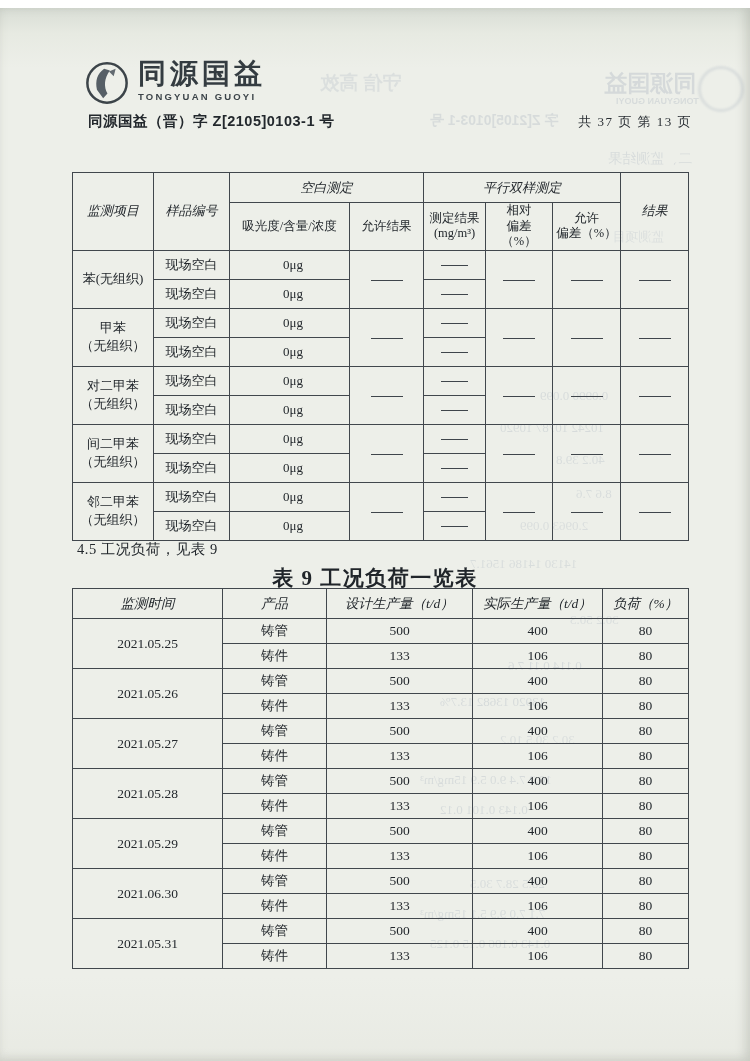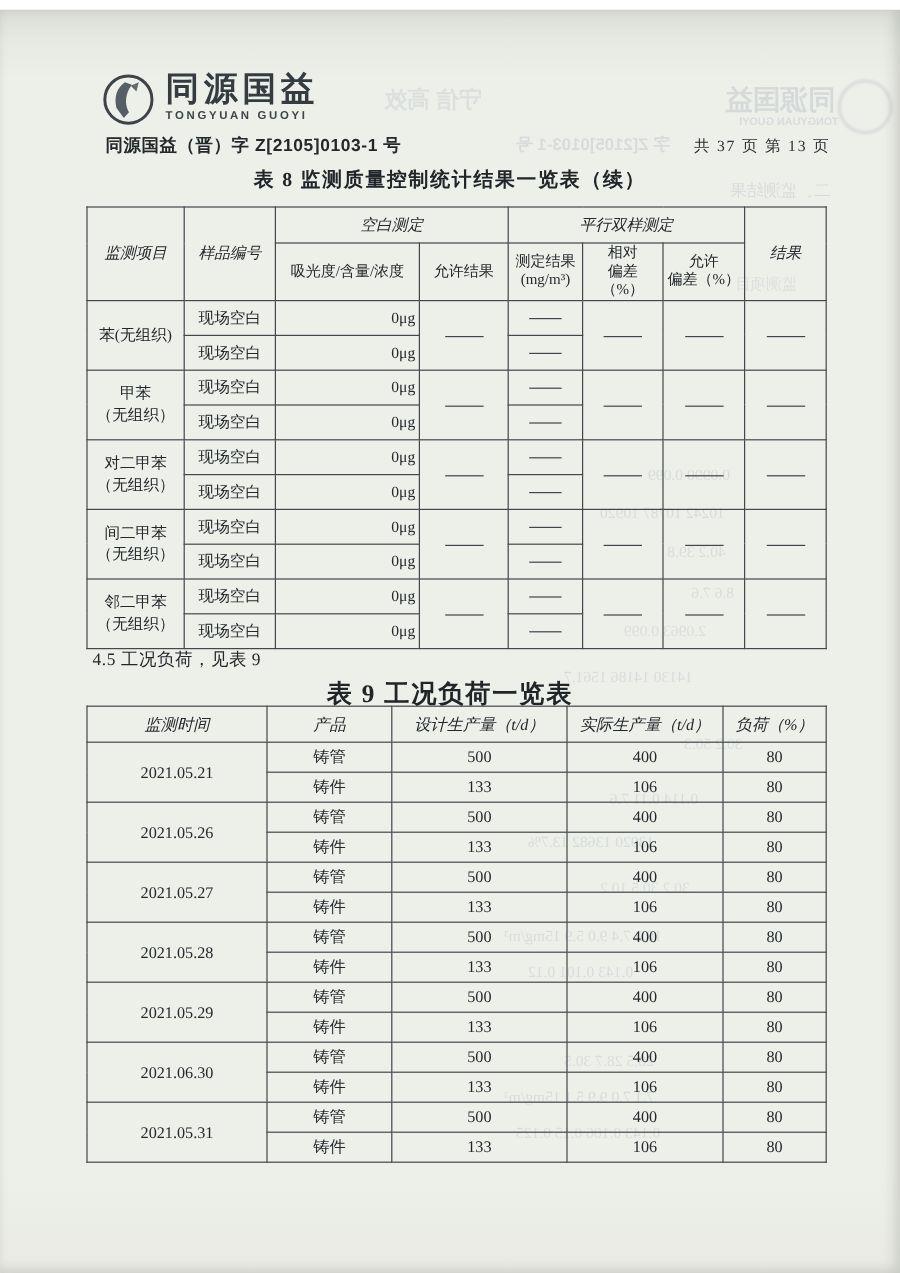--- a/index.html
+++ b/index.html
@@ -58,21 +58,21 @@
   
   table{border-collapse:collapse;table-layout:fixed;position:absolute;background:transparent;}
   th,td{
     border:1px solid #41474d;padding:0 3px;text-align:center;vertical-align:middle;
     font-size:13px;color:#23282d;font-weight:normal;overflow:hidden;
   }
   .t8{left:72px;top:172px;width:616px;}
   .t8 thead tr.r1 th{height:29px;font-style:italic;}
   .t8 thead tr.r2 th{height:40px;font-size:12.5px;line-height:1.25;}
   .t8 tbody tr{height:29px;}
-  .t8 td.val{text-align:right;padding-left:10px;}
+  .t8 td.val{text-align:center;padding-left:10px;}
   .dashline{display:inline-block;width:32px;height:0;border-top:1.6px solid #3f454b;vertical-align:middle;}
   .dashline.sm{width:27px;}
   .sec-heading{
     position:absolute;left:77px;top:540px;
     font-size:14.5px;color:#22272c;letter-spacing:.5px;
   }
   .t9-title{
     position:absolute;left:0;right:0;top:564px;text-align:center;
     font-size:21px;font-weight:600;color:#20252a;letter-spacing:1.5px;
   }
@@ -125,21 +125,20 @@
       <span class="logo-en" style="display:block">TONGYUAN GUOYI</span>
     </span>
   </div>
 
 
   <div class="doc-row">
     <span class="doc-number">同源国益（晋）字 Z[2105]0103-1 号</span>
     <span class="page-info">共 37 页  第 13 页</span>
   </div>
 
-  <div class="t8-title">表 8  监测质量控制统计结果一览表（续）</div>
 
   <table class="t8">
     <colgroup>
       <col style="width:81px">
         <col style="width:76px">
         <col style="width:120px">
         <col style="width:74px">
       <col style="width:62px">
         <col style="width:67px">
         <col style="width:68px">
@@ -255,21 +254,21 @@
         <tr>
           <th>监测时间</th>
           <th>产品</th>
           <th>设计生产量（t/d）</th>
           <th>实际生产量（t/d）</th>
           <th>负荷（%）</th>
         </tr>
       </thead>
     <tbody id="t9body">
         <tr>
-          <td rowspan="2">2021.05.21</td>
+          <td rowspan="2">2021.05.25</td>
           <td>铸管</td>
           <td>500</td>
           <td>400</td>
           <td>80</td>
         </tr>
         <tr>
           <td>铸件</td>
           <td>133</td>
           <td>106</td>
           <td>80</td>

